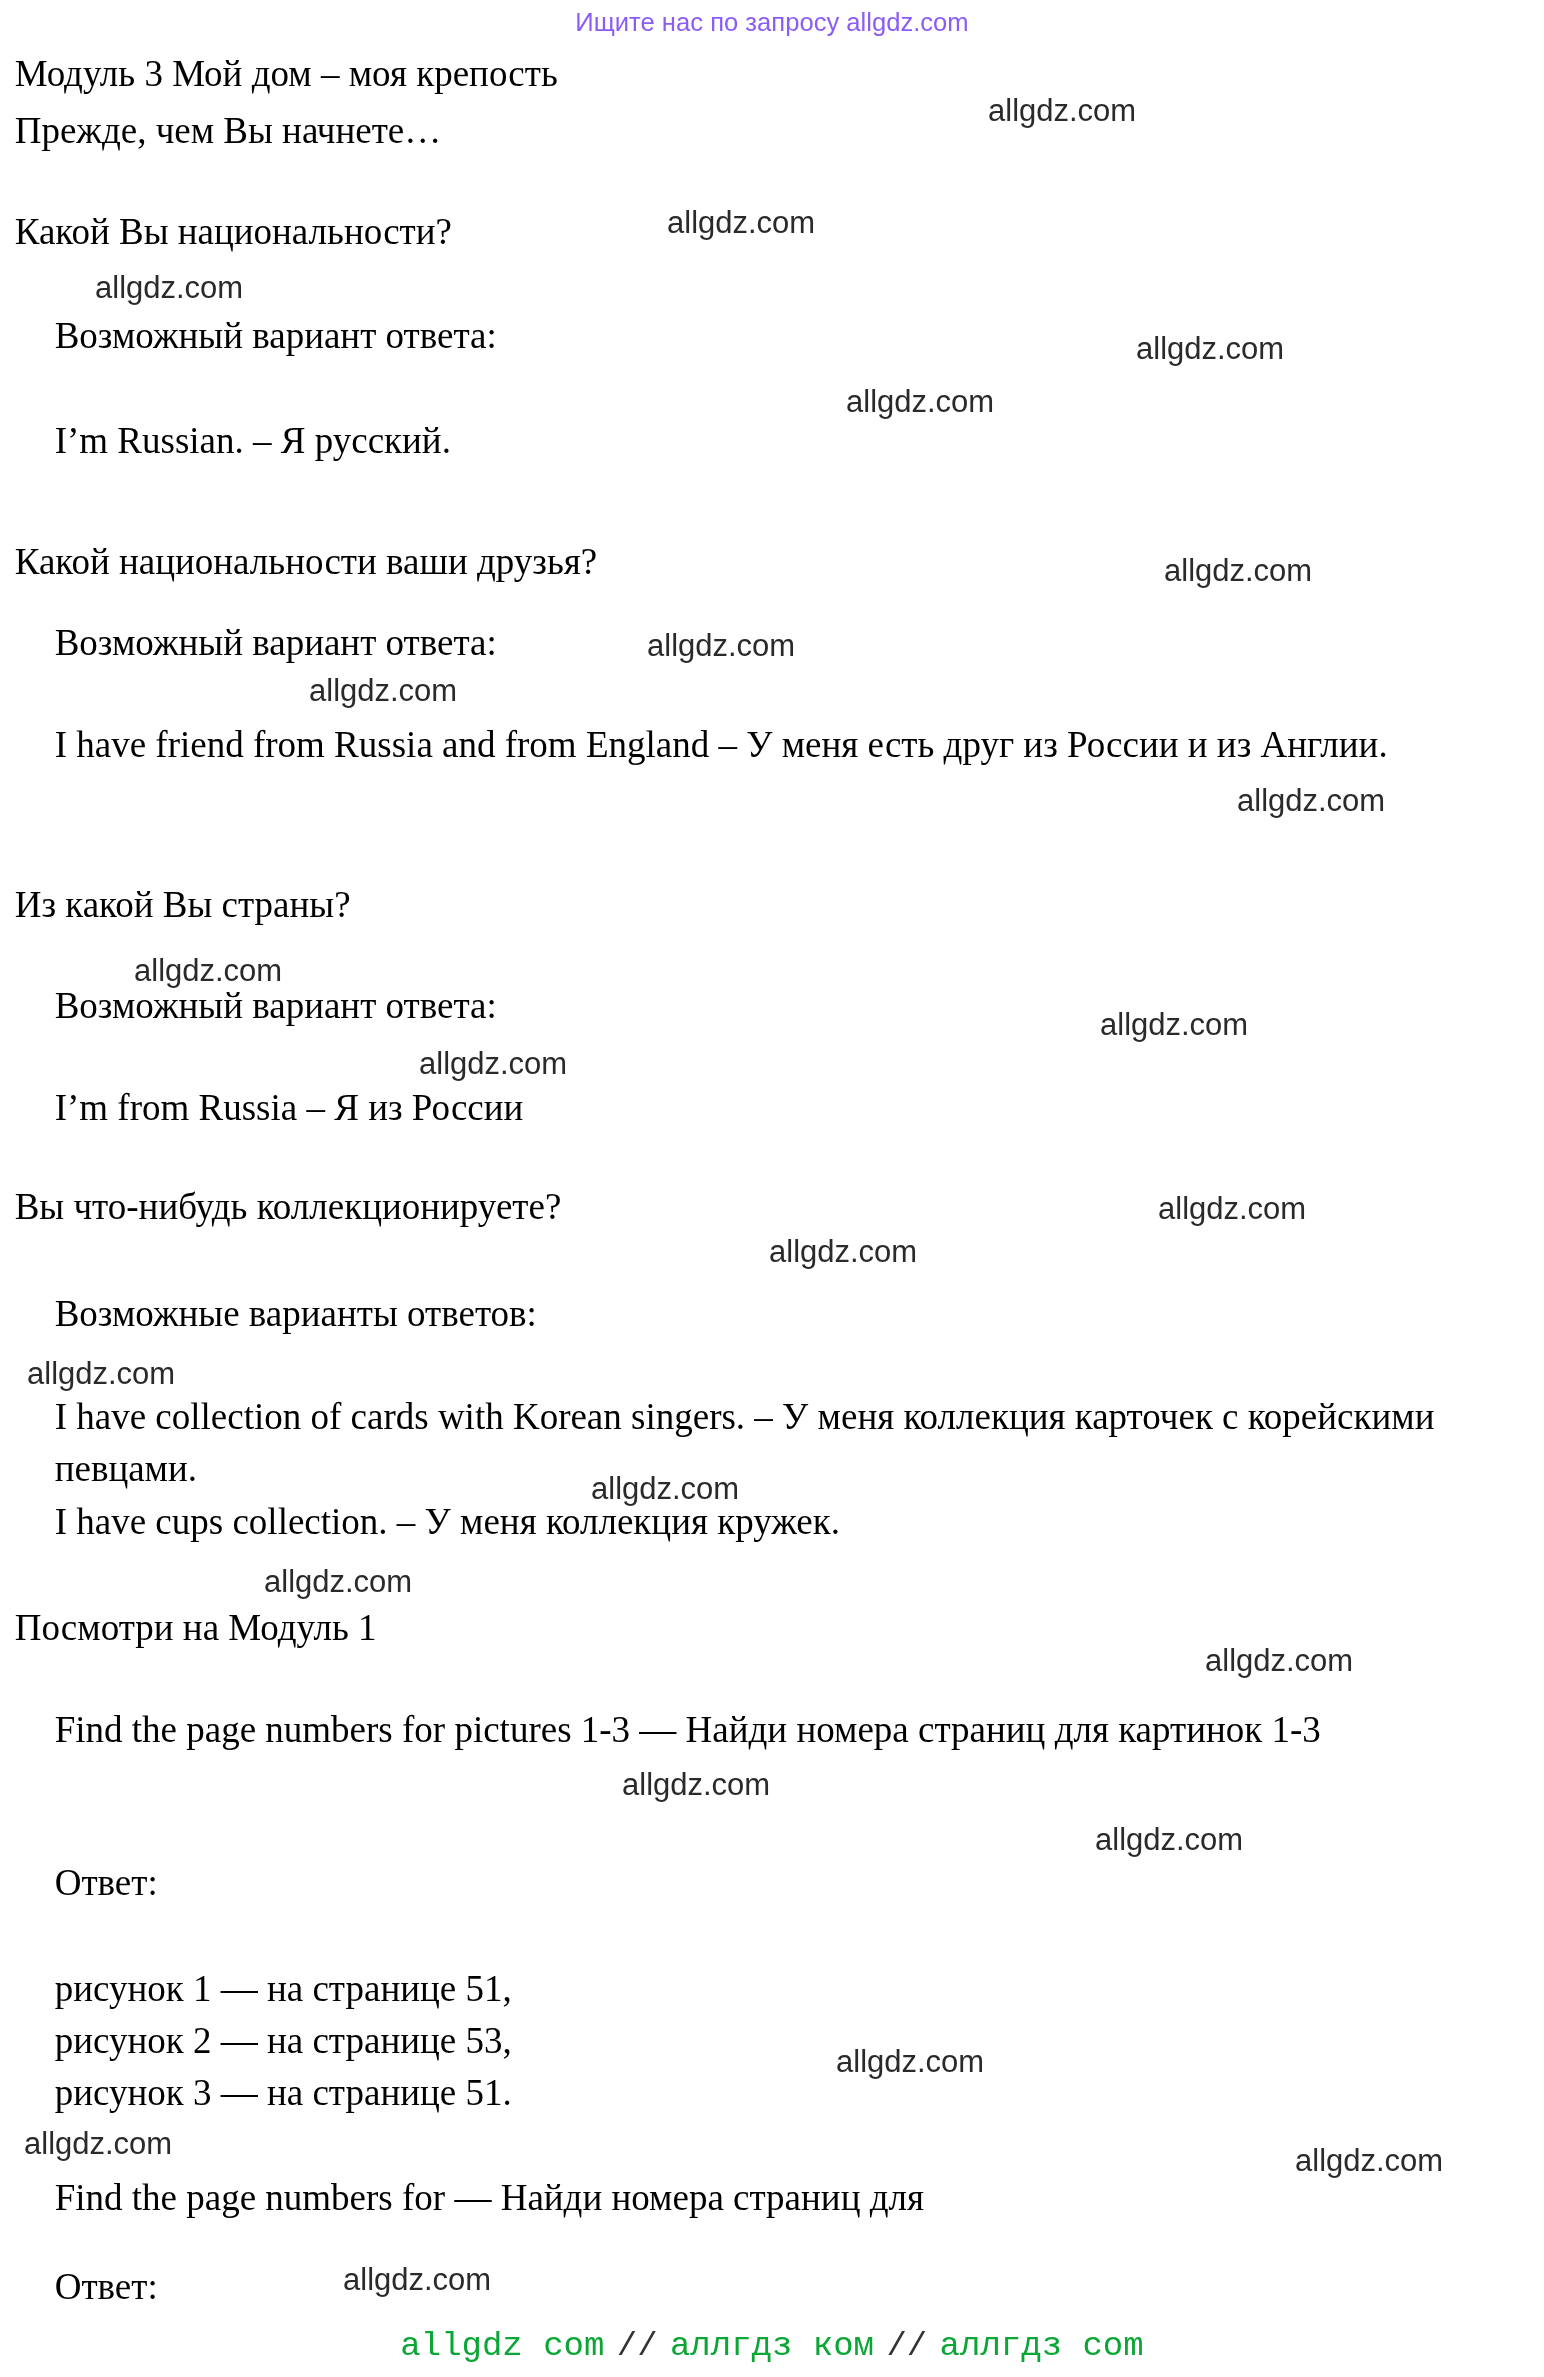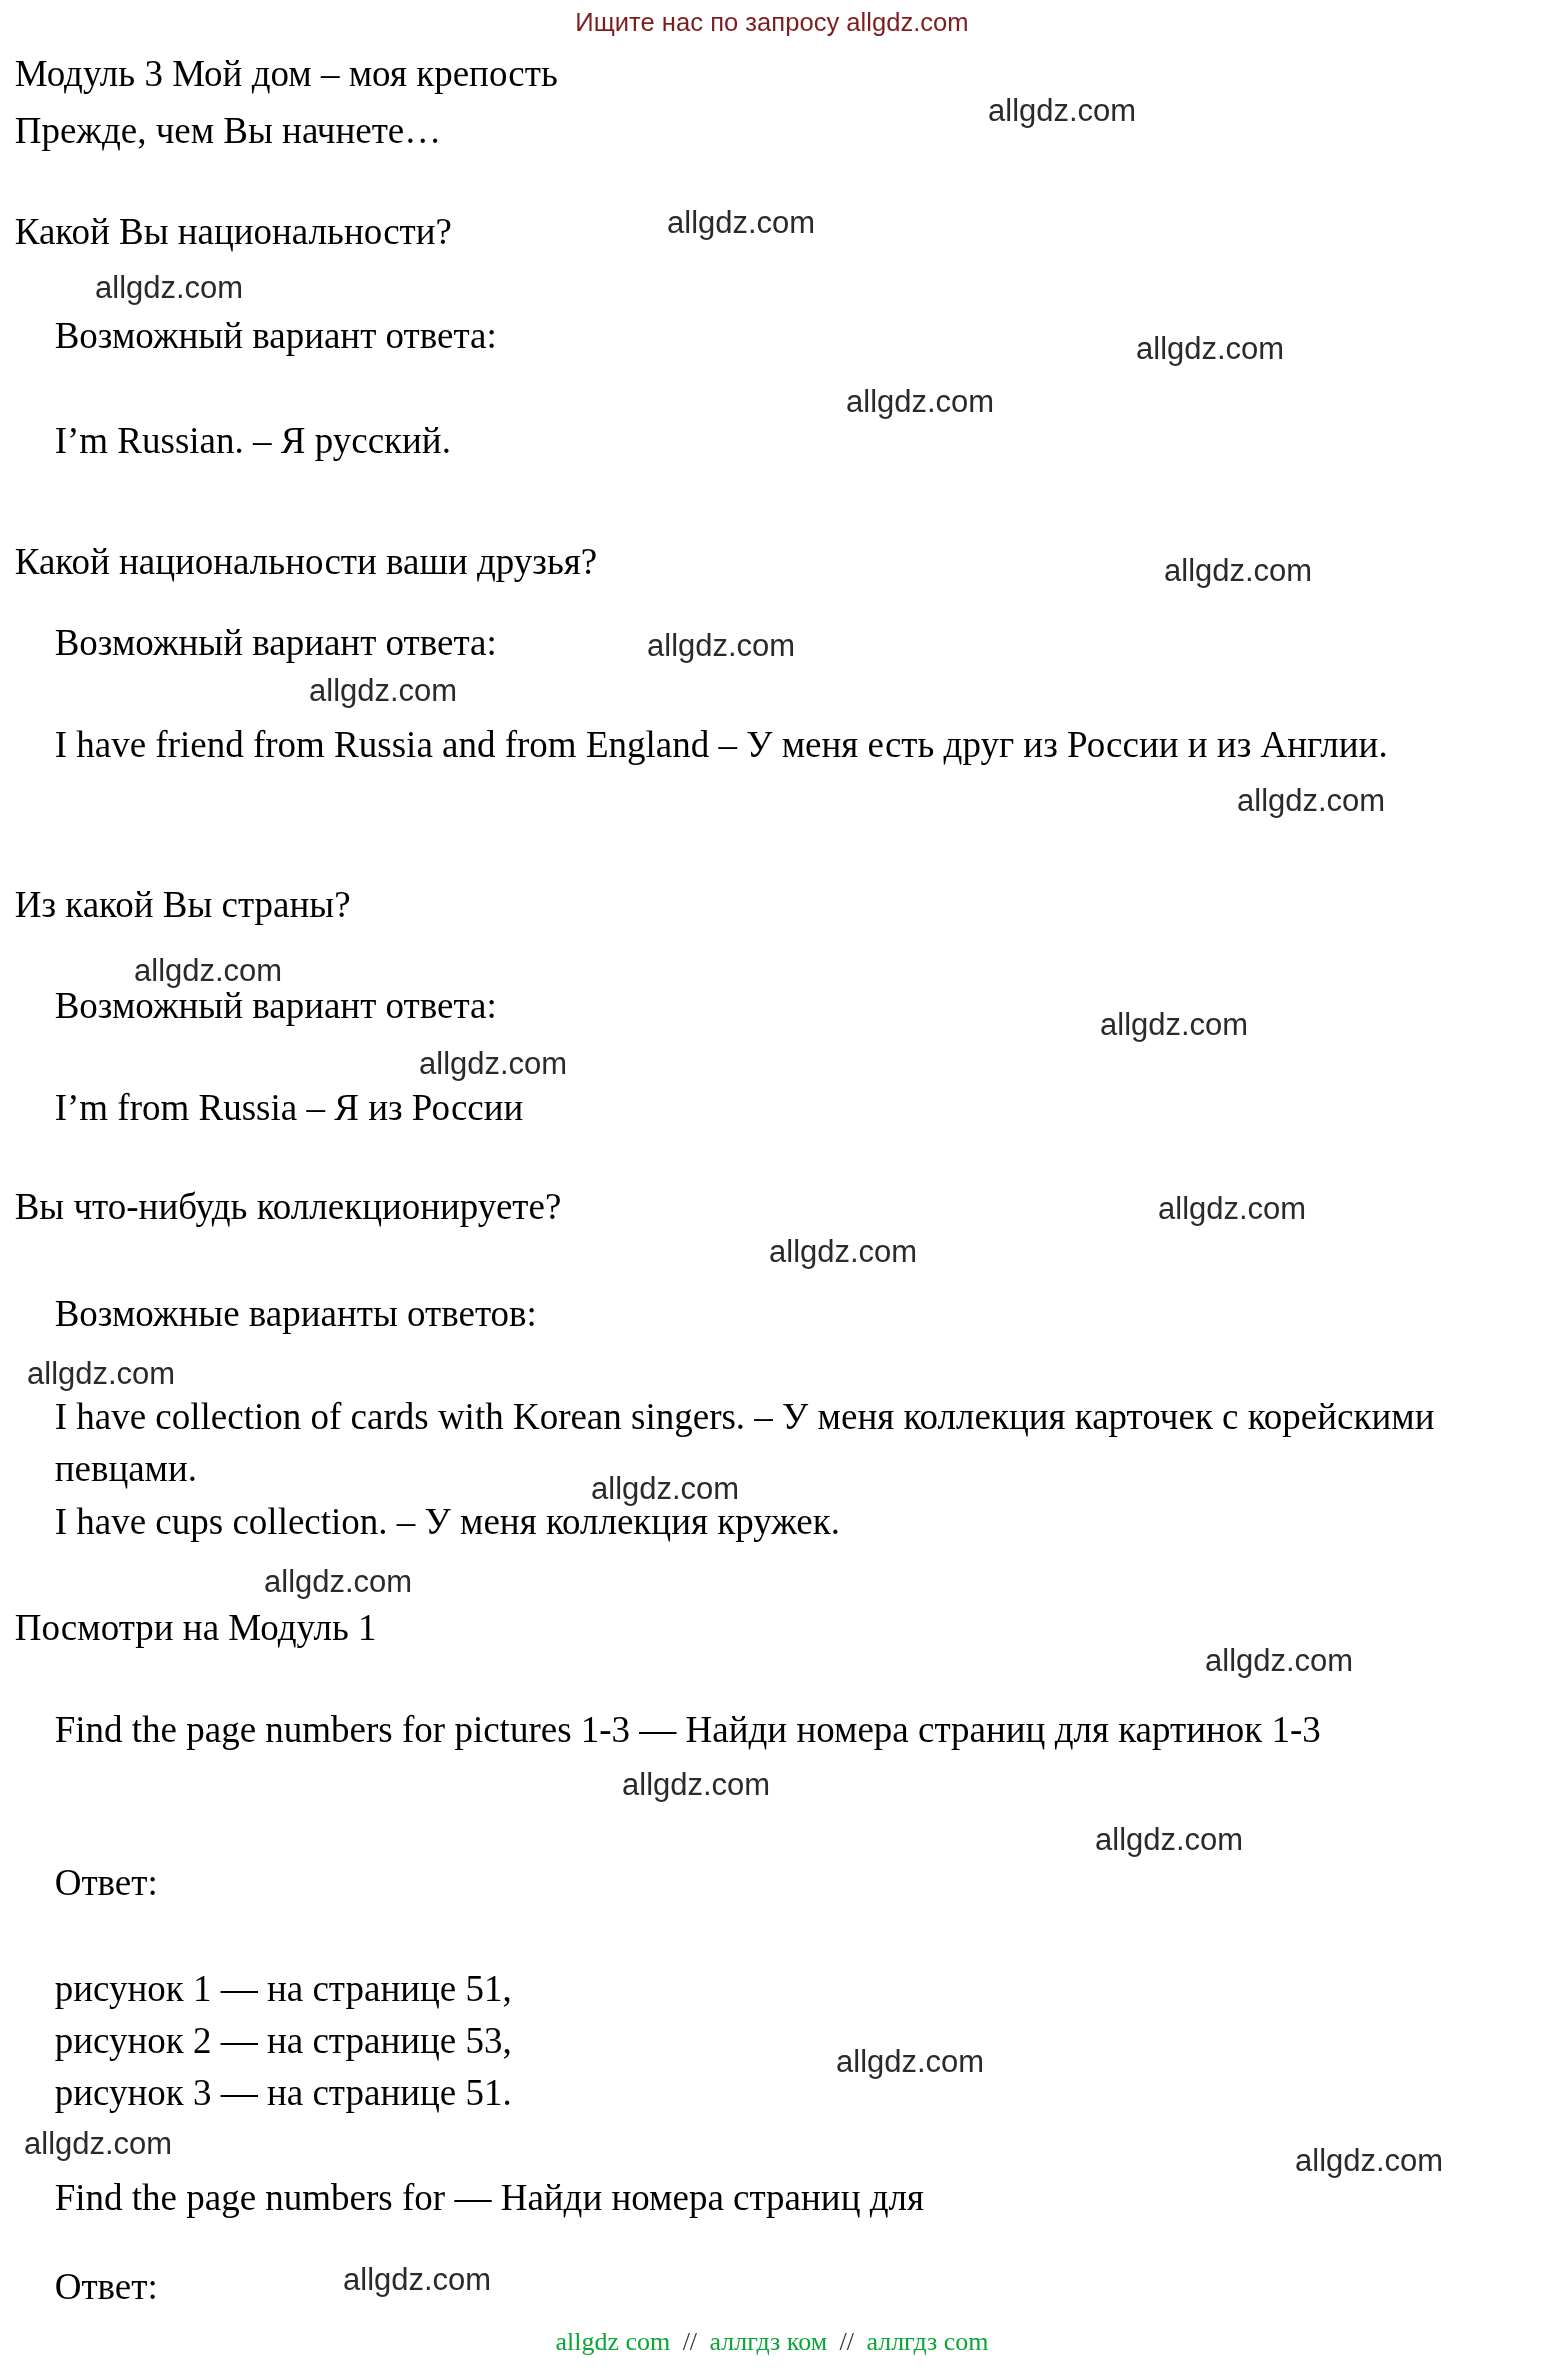--- a/index.html
+++ b/index.html
@@ -10,21 +10,21 @@
     height:2377px;
     background:#ffffff;
     overflow:hidden;
     font-family:"Liberation Serif", serif;
     color:#000000;
   }
   .promo {
     position:absolute; top:7.8px; left:0; width:100%;
     text-align:center;
     font-family:"Liberation Sans", sans-serif;
-    font-size:25.6px; color:#7f1d1d;
+    font-size:25.6px; color:#8b5cf6;
   }
   .h {
     position:absolute; left:14.7px;
     font-weight:normal; font-size:37px; line-height:1.4;
     white-space:nowrap;
   }
   .t {
     position:absolute; left:14.7px;
     font-size:37px; line-height:1.4;
     width:1457px;
@@ -33,22 +33,22 @@
   .t .line { display:block; }
   .wm {
     position:absolute;
     font-family:"Liberation Sans", sans-serif;
     font-size:31px; color:#2a2a2a;
     white-space:nowrap;
   }
   .footer {
     position:absolute; top:2327px; left:0; width:100%;
     text-align:center;
-    font-family:Liberation Serif, serif;
-    font-size:26px; color:#0ba636;
+    font-family:Liberation Mono, monospace;
+    font-size:34px; color:#0ba636;
   }
   .footer .sep { color:#333333; margin:0 12.4px; }
 </style>
 </head>
 <body>
 
 <div class="page">
 
   <div class="promo">Ищите нас по запросу allgdz.com</div>
 

